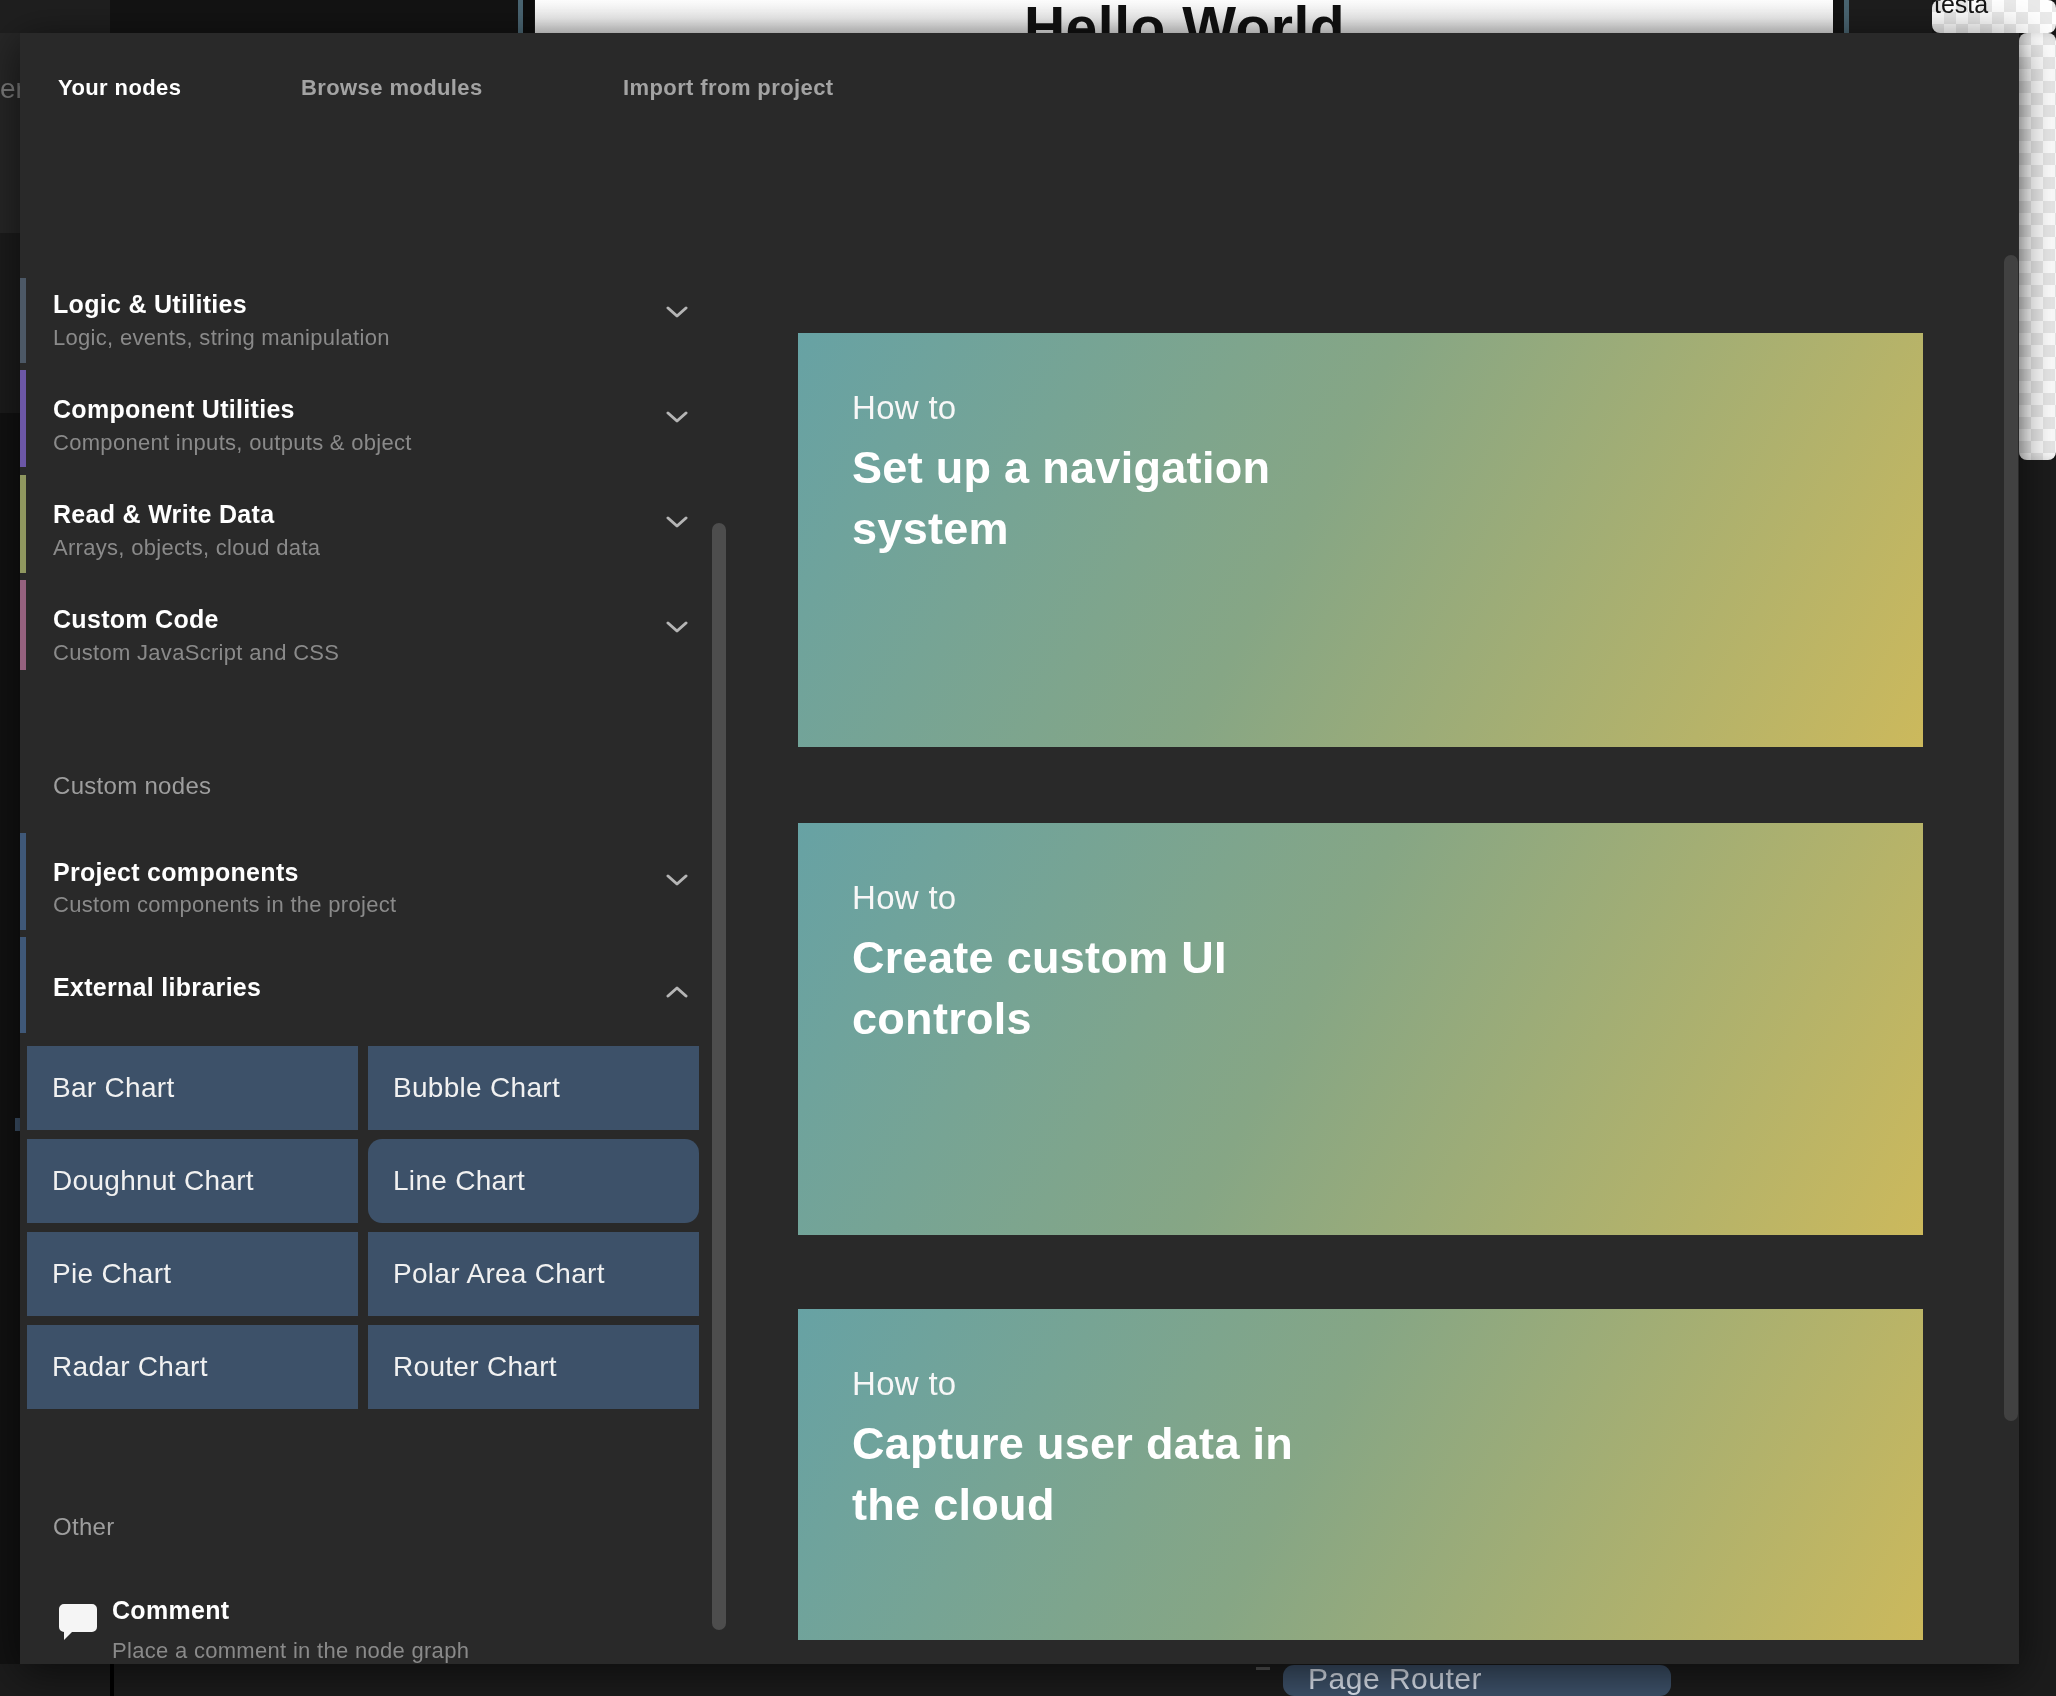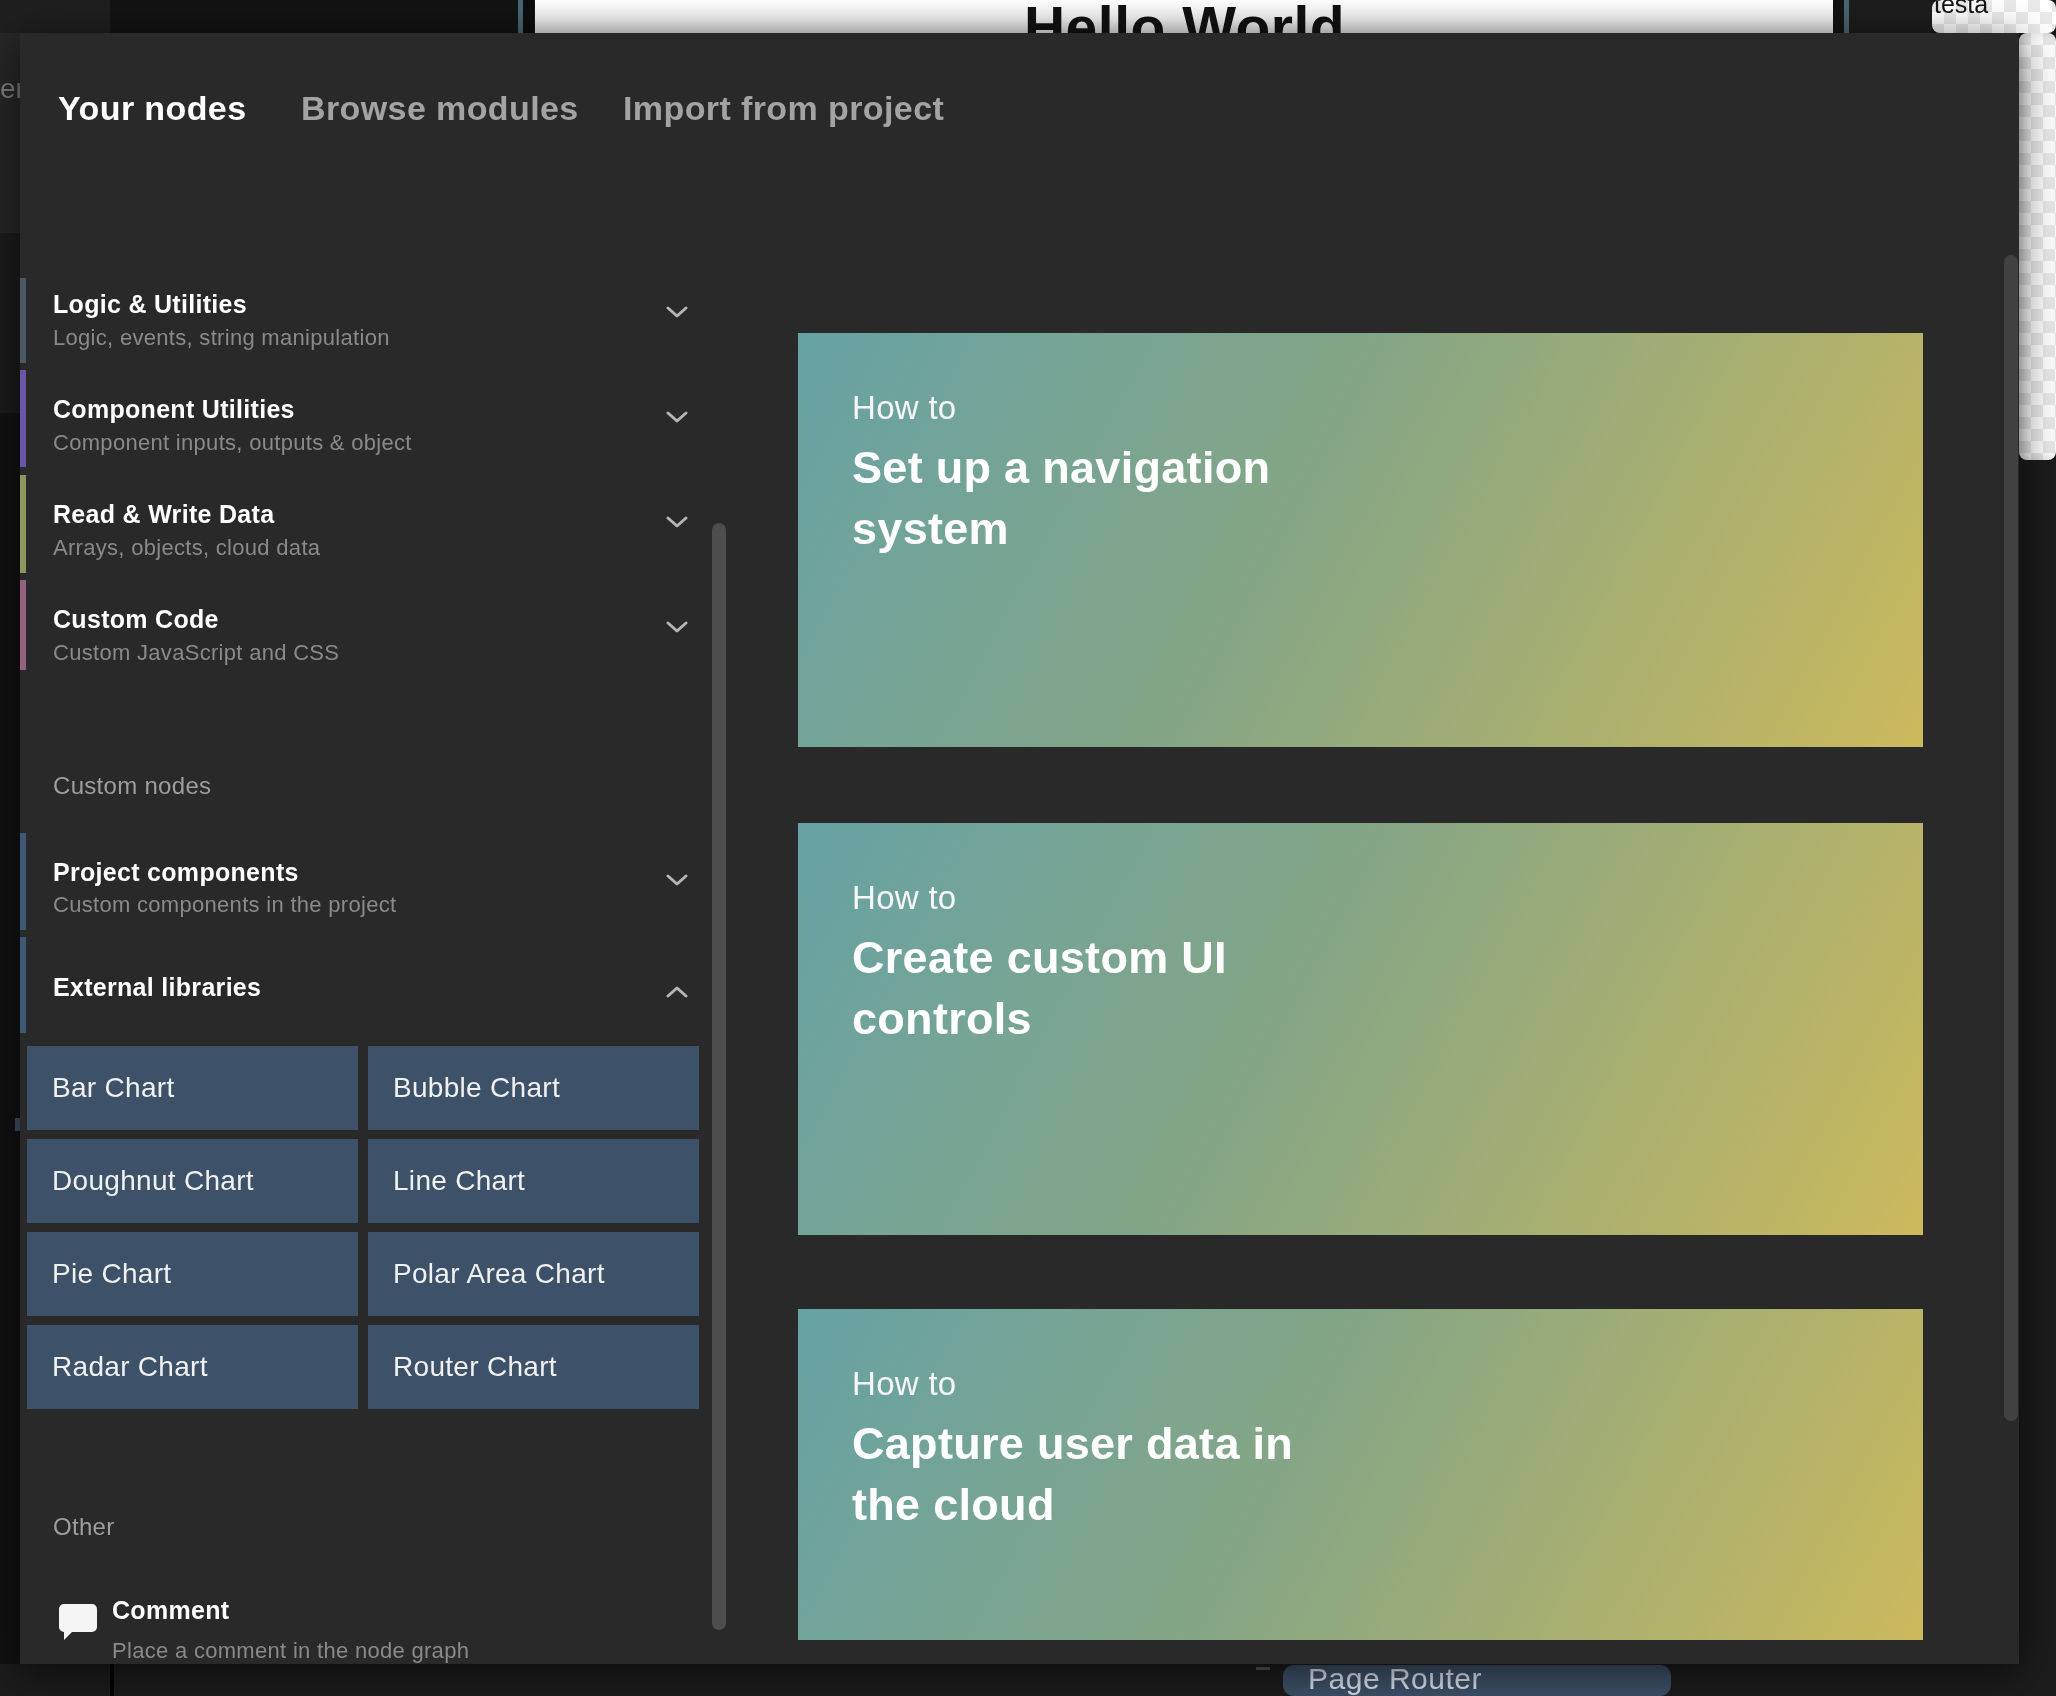--- a/index.html
+++ b/index.html
@@ -34,21 +34,21 @@
   .leftcol-c{left:0;top:413px;width:20px;height:1251px;background:#121212;}
   .blue-sliver{left:15px;top:1118px;width:5px;height:13px;background:#3d5169;}
   .bg-bottom{left:0;top:1664px;width:2056px;height:32px;background:#1c1c1c;}
   .bg-bottom-line{left:110px;top:1664px;width:4px;height:32px;background:#000;}
   .port-dash{left:1256px;top:1667px;width:14px;height:3px;background:#555;}
   .page-router{left:1283px;top:1665px;width:388px;height:31px;background:#3d5169;overflow:hidden;border-radius:11px;}
   .page-router span{position:absolute;left:25px;top:-3px;font-size:30px;color:#dce3ee;letter-spacing:.5px;}
   
   .dialog{left:20px;top:33px;width:1999px;height:1631px;background:#292929;
     overflow:hidden;box-shadow:0 8px 40px rgba(0,0,0,.6);}
-  .tab{position:absolute;top:42px;font-size:34px;font-weight:bold;letter-spacing:.4px;cursor:pointer;margin-top:14px;}
+  .tab{position:absolute;top:42px;font-size:22px;font-weight:bold;letter-spacing:.4px;cursor:pointer;}
   .tab.active{color:#ffffff;}
   .tab.idle{color:#a3a3a3;}
   .searchbox{left:35px;top:104px;width:1927px;height:117px;background:#1c1c1c;}
   .caret{left:102px;top:34px;width:2px;height:47px;background:#d0d0d0;}
   .placeholder{left:114px;top:0;height:117px;display:flex;align-items:center;
     font-size:30px;color:#6f6f6f;letter-spacing:.3px;}
   .cat-strip{left:0;width:6px;}
   .cat-title{left:33px;font-size:25px;font-weight:bold;color:#ffffff;letter-spacing:.3px;white-space:nowrap;}
   .cat-sub{left:33px;font-size:22px;color:#8a8a8a;letter-spacing:.3px;white-space:nowrap;}
   .section-h{left:33px;font-size:24px;color:#9e9e9e;letter-spacing:.3px;}
@@ -149,21 +149,21 @@
 
   <div class="abs grid-btn" style="left:7px;top:1013px;">
       <span>Bar Chart</span>
     </div>
   <div class="abs grid-btn" style="left:348px;top:1013px;">
       <span>Bubble Chart</span>
     </div>
   <div class="abs grid-btn" style="left:7px;top:1106px;">
       <span>Doughnut Chart</span>
     </div>
-  <div class="abs grid-btn" style="left:348px;top:1106px;">
+  <div class="abs grid-btn" style="left:348px;top:1106px;border-radius:14px;">
       <span>Line Chart</span>
     </div>
   <div class="abs grid-btn" style="left:7px;top:1199px;">
       <span>Pie Chart</span>
     </div>
   <div class="abs grid-btn" style="left:348px;top:1199px;">
       <span>Polar Area Chart</span>
     </div>
   <div class="abs grid-btn" style="left:7px;top:1292px;">
       <span>Radar Chart</span>

